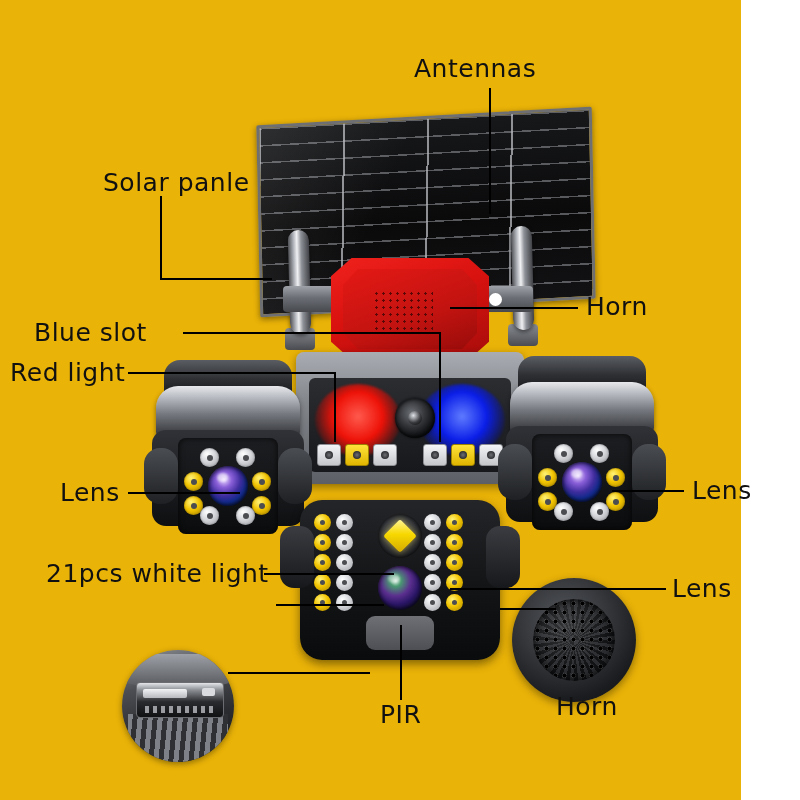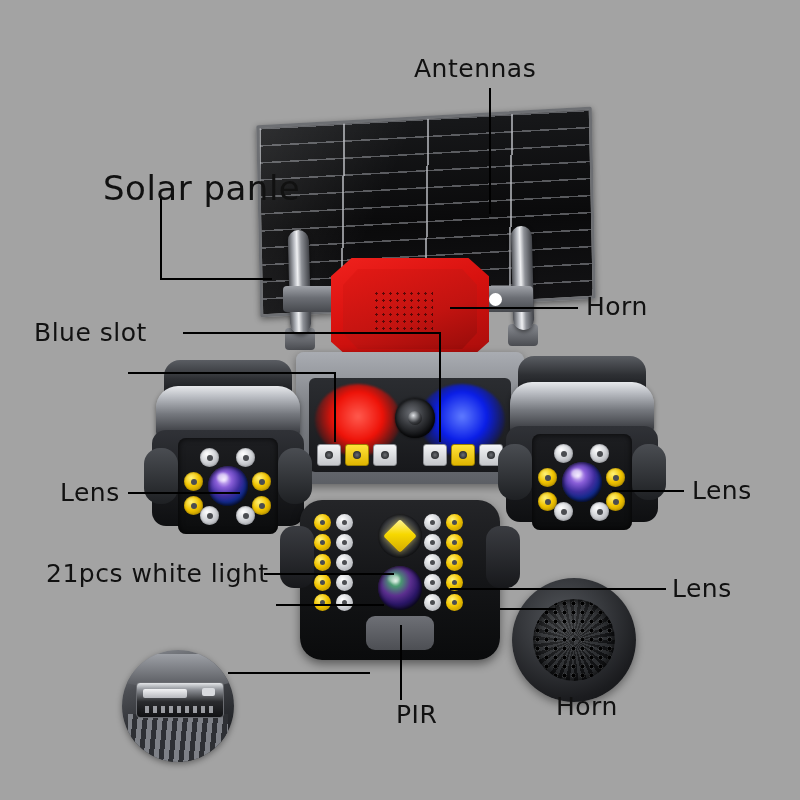--- a/index.html
+++ b/index.html
@@ -1,21 +1,21 @@
 <!DOCTYPE html>
 <html><head>
 <meta charset="utf-8">
 <style>
   html,body{margin:0;padding:0;}
   body{
     width:800px;height:800px;background:#ffffff;overflow:hidden;
     font-family:"DejaVu Sans","Liberation Sans",sans-serif;
     -webkit-font-smoothing:antialiased;
   }
-  #stage{position:relative;width:800px;height:800px;background:#a3a3a3;}
+  #stage{position:relative;width:741px;height:800px;background:#eab308;}
 
   
   .lbl{
     position:absolute;color:#111;white-space:nowrap;
     font-family:"DejaVu Sans","Liberation Sans",sans-serif;
     font-weight:400;letter-spacing:.5px;
   }
   
   .ln{position:absolute;background:#000;}
   .lnh{height:2px;}
@@ -427,34 +427,35 @@
   <div class="ln lnh" style="left:276px;top:604px;width:108px"></div>
 
   <div class="ln lnv" style="left:400px;top:625px;height:75px"></div>
 
   <div class="ln lnh" style="left:500px;top:608px;width:56px"></div>
 
   <div class="ln lnh" style="left:228px;top:672px;width:142px"></div>
 
   <div class="lbl" style="left:414px;top:54px;font-size:25px">Antennas</div>
 
-  <div class="lbl" style="left:103px;top:168px;font-size:34px">Solar panle</div>
+  <div class="lbl" style="left:103px;top:168px;font-size:25px">Solar panle</div>
 
   <div class="lbl" style="left:586px;top:292px;font-size:25px">Horn</div>
 
   <div class="lbl" style="left:34px;top:318px;font-size:25px">Blue slot</div>
 
+  <div class="lbl" style="left:10px;top:358px;font-size:25px">Red light</div>
 
   <div class="lbl" style="left:60px;top:478px;font-size:25px">Lens</div>
 
   <div class="lbl" style="left:692px;top:476px;font-size:25px">Lens</div>
 
   <div class="lbl" style="left:672px;top:574px;font-size:25px">Lens</div>
 
   <div class="lbl" style="left:46px;top:559px;font-size:25px">21pcs white light</div>
 
 
-  <div class="lbl" style="left:396px;top:700px;font-size:25px">PIR</div>
+  <div class="lbl" style="left:380px;top:700px;font-size:25px">PIR</div>
 
   <div class="lbl" style="left:556px;top:692px;font-size:25px">Horn</div>
 
 
 </div>
 
 </body></html>

